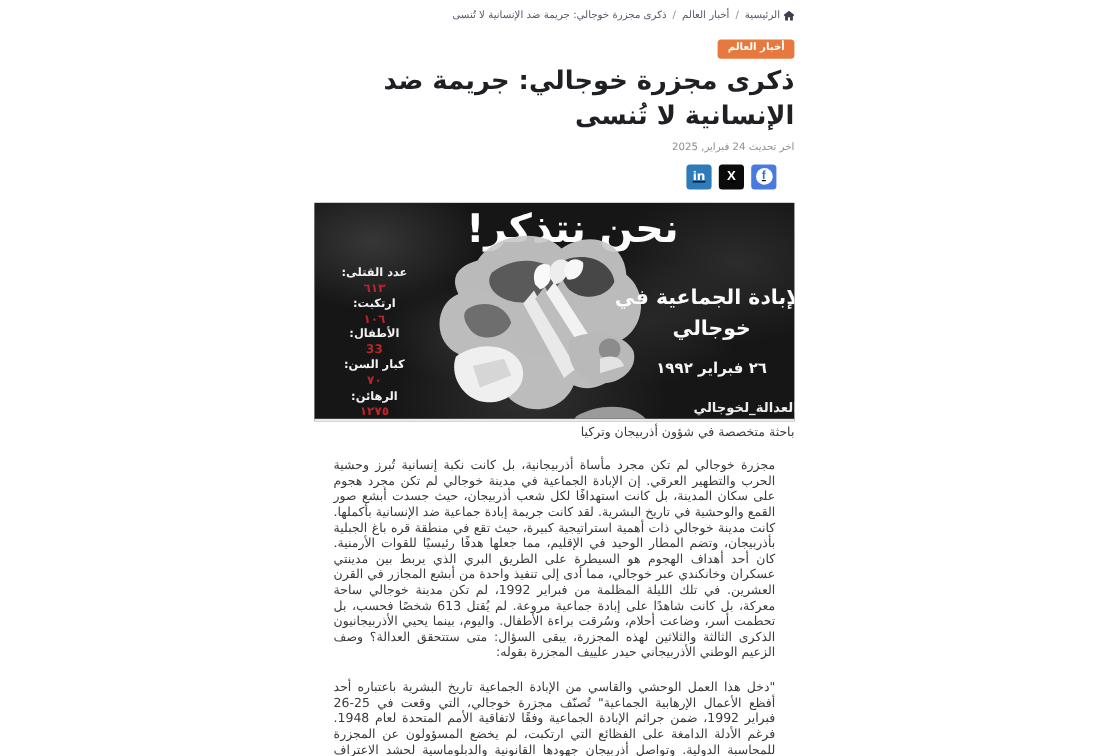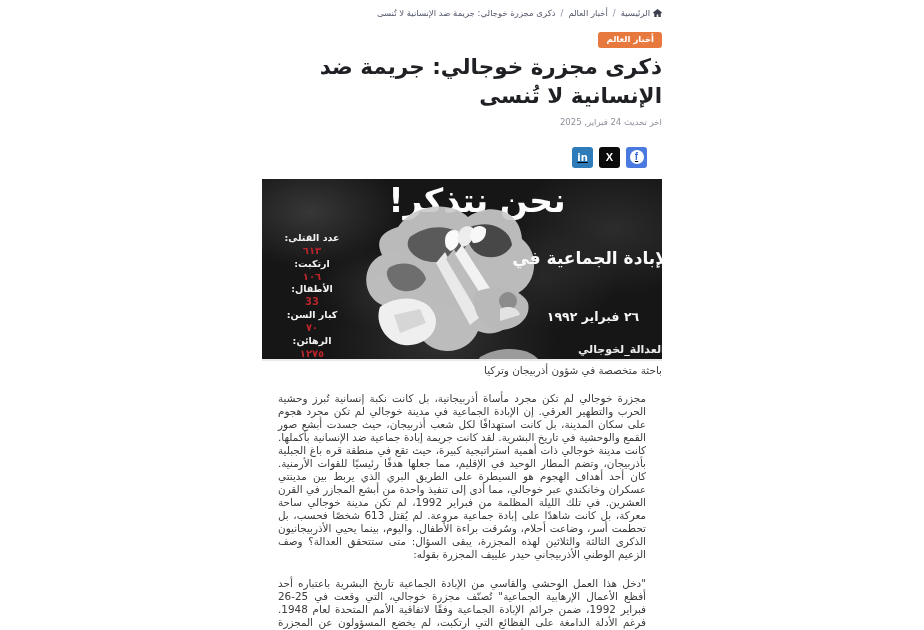--- a/index.html
+++ b/index.html
@@ -23,21 +23,21 @@
     padding:3px 8px 4px; border-radius:3px; line-height:1;
   }
 
   
   .title { margin-top:4px; font-size:21.5px; font-weight:bold; color:#1f2024; line-height:1.38; }
 
   
   .date { margin-top:6px; font-size:8.5px; color:#8d8f99; }
 
   
-  .share { margin-top:20px; direction:ltr; display:flex; justify-content:flex-end; gap:6px; padding-right:15px;text-decoration:underline; }
+  .share { margin-top:9px; direction:ltr; display:flex; justify-content:flex-end; gap:6px; padding-right:15px;text-decoration:underline; }
   .share .btn {
     width:21px; height:21px; border-radius:3px; display:flex; align-items:center; justify-content:center;
     cursor:pointer; border:none;
   }
   .btn-li { background:#2d7bb8; color:#fff; font-size:10px; font-weight:bold; font-family:"DejaVu Sans",sans-serif; }
   .btn-x  { background:#0b0b0b; color:#fff; font-size:11px; font-weight:bold; }
   .btn-fb { background:#4a7ae0; }
   .btn-fb .fb-circle {
     width:14px; height:14px; border-radius:50%; background:#fff; color:#3a6ad4;
     font-size:10px; font-weight:bold; display:flex; align-items:center; justify-content:center; line-height:1;
@@ -146,20 +146,21 @@
           <path d="M126 95 C146 86 172 92 178 106 C182 122 164 136 144 132 C128 128 120 108 126 95 Z" fill="#b9b9b9"></path>
           <circle cx="158" cy="104" r="9" fill="#8c8c8c"></circle>
           <path d="M150 112 C158 108 168 110 170 118 L150 124 Z" fill="#e3e3e3"></path>
           <path d="M130 160 C150 148 178 150 188 162 C180 174 152 178 138 172 C130 168 127 164 130 160 Z" fill="#9b9b9b"></path>
           <path d="M132 168 C150 162 176 164 186 170 C176 186 148 188 138 180 C132 176 130 172 132 168 Z" fill="#c21f26"></path>
         </svg>
       </div>
 
       <div class="poster-right">
         <div class="pr-1">الإبادة الجماعية في</div>
+        <div class="pr-2">خوجالي</div>
       </div>
       <div class="poster-date">٢٦ فبراير ١٩٩٢</div>
       <div class="poster-hashtag">#العدالة_لخوجالي</div>
     </div>
 
     <div class="role">باحثة متخصصة في شؤون أذربيجان وتركيا</div>
 
     <div class="body-text">
       <p>مجزرة خوجالي لم تكن مجرد مأساة أذربيجانية، بل كانت نكبة إنسانية تُبرز وحشية الحرب والتطهير العرقي. إن الإبادة الجماعية في مدينة خوجالي لم تكن مجرد هجوم على سكان المدينة، بل كانت استهدافًا لكل شعب أذربيجان، حيث جسدت أبشع صور القمع والوحشية في تاريخ البشرية. لقد كانت جريمة إبادة جماعية ضد الإنسانية بأكملها. كانت مدينة خوجالي ذات أهمية استراتيجية كبيرة، حيث تقع في منطقة قره باغ الجبلية بأذربيجان، وتضم المطار الوحيد في الإقليم، مما جعلها هدفًا رئيسيًا للقوات الأرمنية. كان أحد أهداف الهجوم هو السيطرة على الطريق البري الذي يربط بين مدينتي عسكران وخانكندي عبر خوجالي، مما أدى إلى تنفيذ واحدة من أبشع المجازر في القرن العشرين. في تلك الليلة المظلمة من فبراير 1992، لم تكن مدينة خوجالي ساحة معركة، بل كانت شاهدًا على إبادة جماعية مروعة. لم يُقتل 613 شخصًا فحسب، بل تحطمت أسر، وضاعت أحلام، وسُرقت براءة الأطفال. واليوم، بينما يحيي الأذربيجانيون الذكرى الثالثة والثلاثين لهذه المجزرة، يبقى السؤال: متى ستتحقق العدالة؟ وصف الزعيم الوطني الأذربيجاني حيدر علييف المجزرة بقوله:</p>
       <p>"دخل هذا العمل الوحشي والقاسي من الإبادة الجماعية تاريخ البشرية باعتباره أحد أفظع الأعمال الإرهابية الجماعية" تُصنّف مجزرة خوجالي، التي وقعت في 25-26 فبراير 1992، ضمن جرائم الإبادة الجماعية وفقًا لاتفاقية الأمم المتحدة لعام 1948. فرغم الأدلة الدامغة على الفظائع التي ارتكبت، لم يخضع المسؤولون عن المجزرة للمحاسبة الدولية. وتواصل أذربيجان جهودها القانونية والدبلوماسية لحشد الاعتراف الدولي بهذه الجريمة وتحقيق العدالة للضحايا. تعرّض الشعب الأذربيجاني لسياسات التطهير العرقي والإبادة الجماعية على يد القوميين الأرمن، مما أدى إلى تهجير الآلاف من أراضيهم التاريخية وتحويلهم إلى لاجئين ومهجرين داخليًا. ففي</p>

